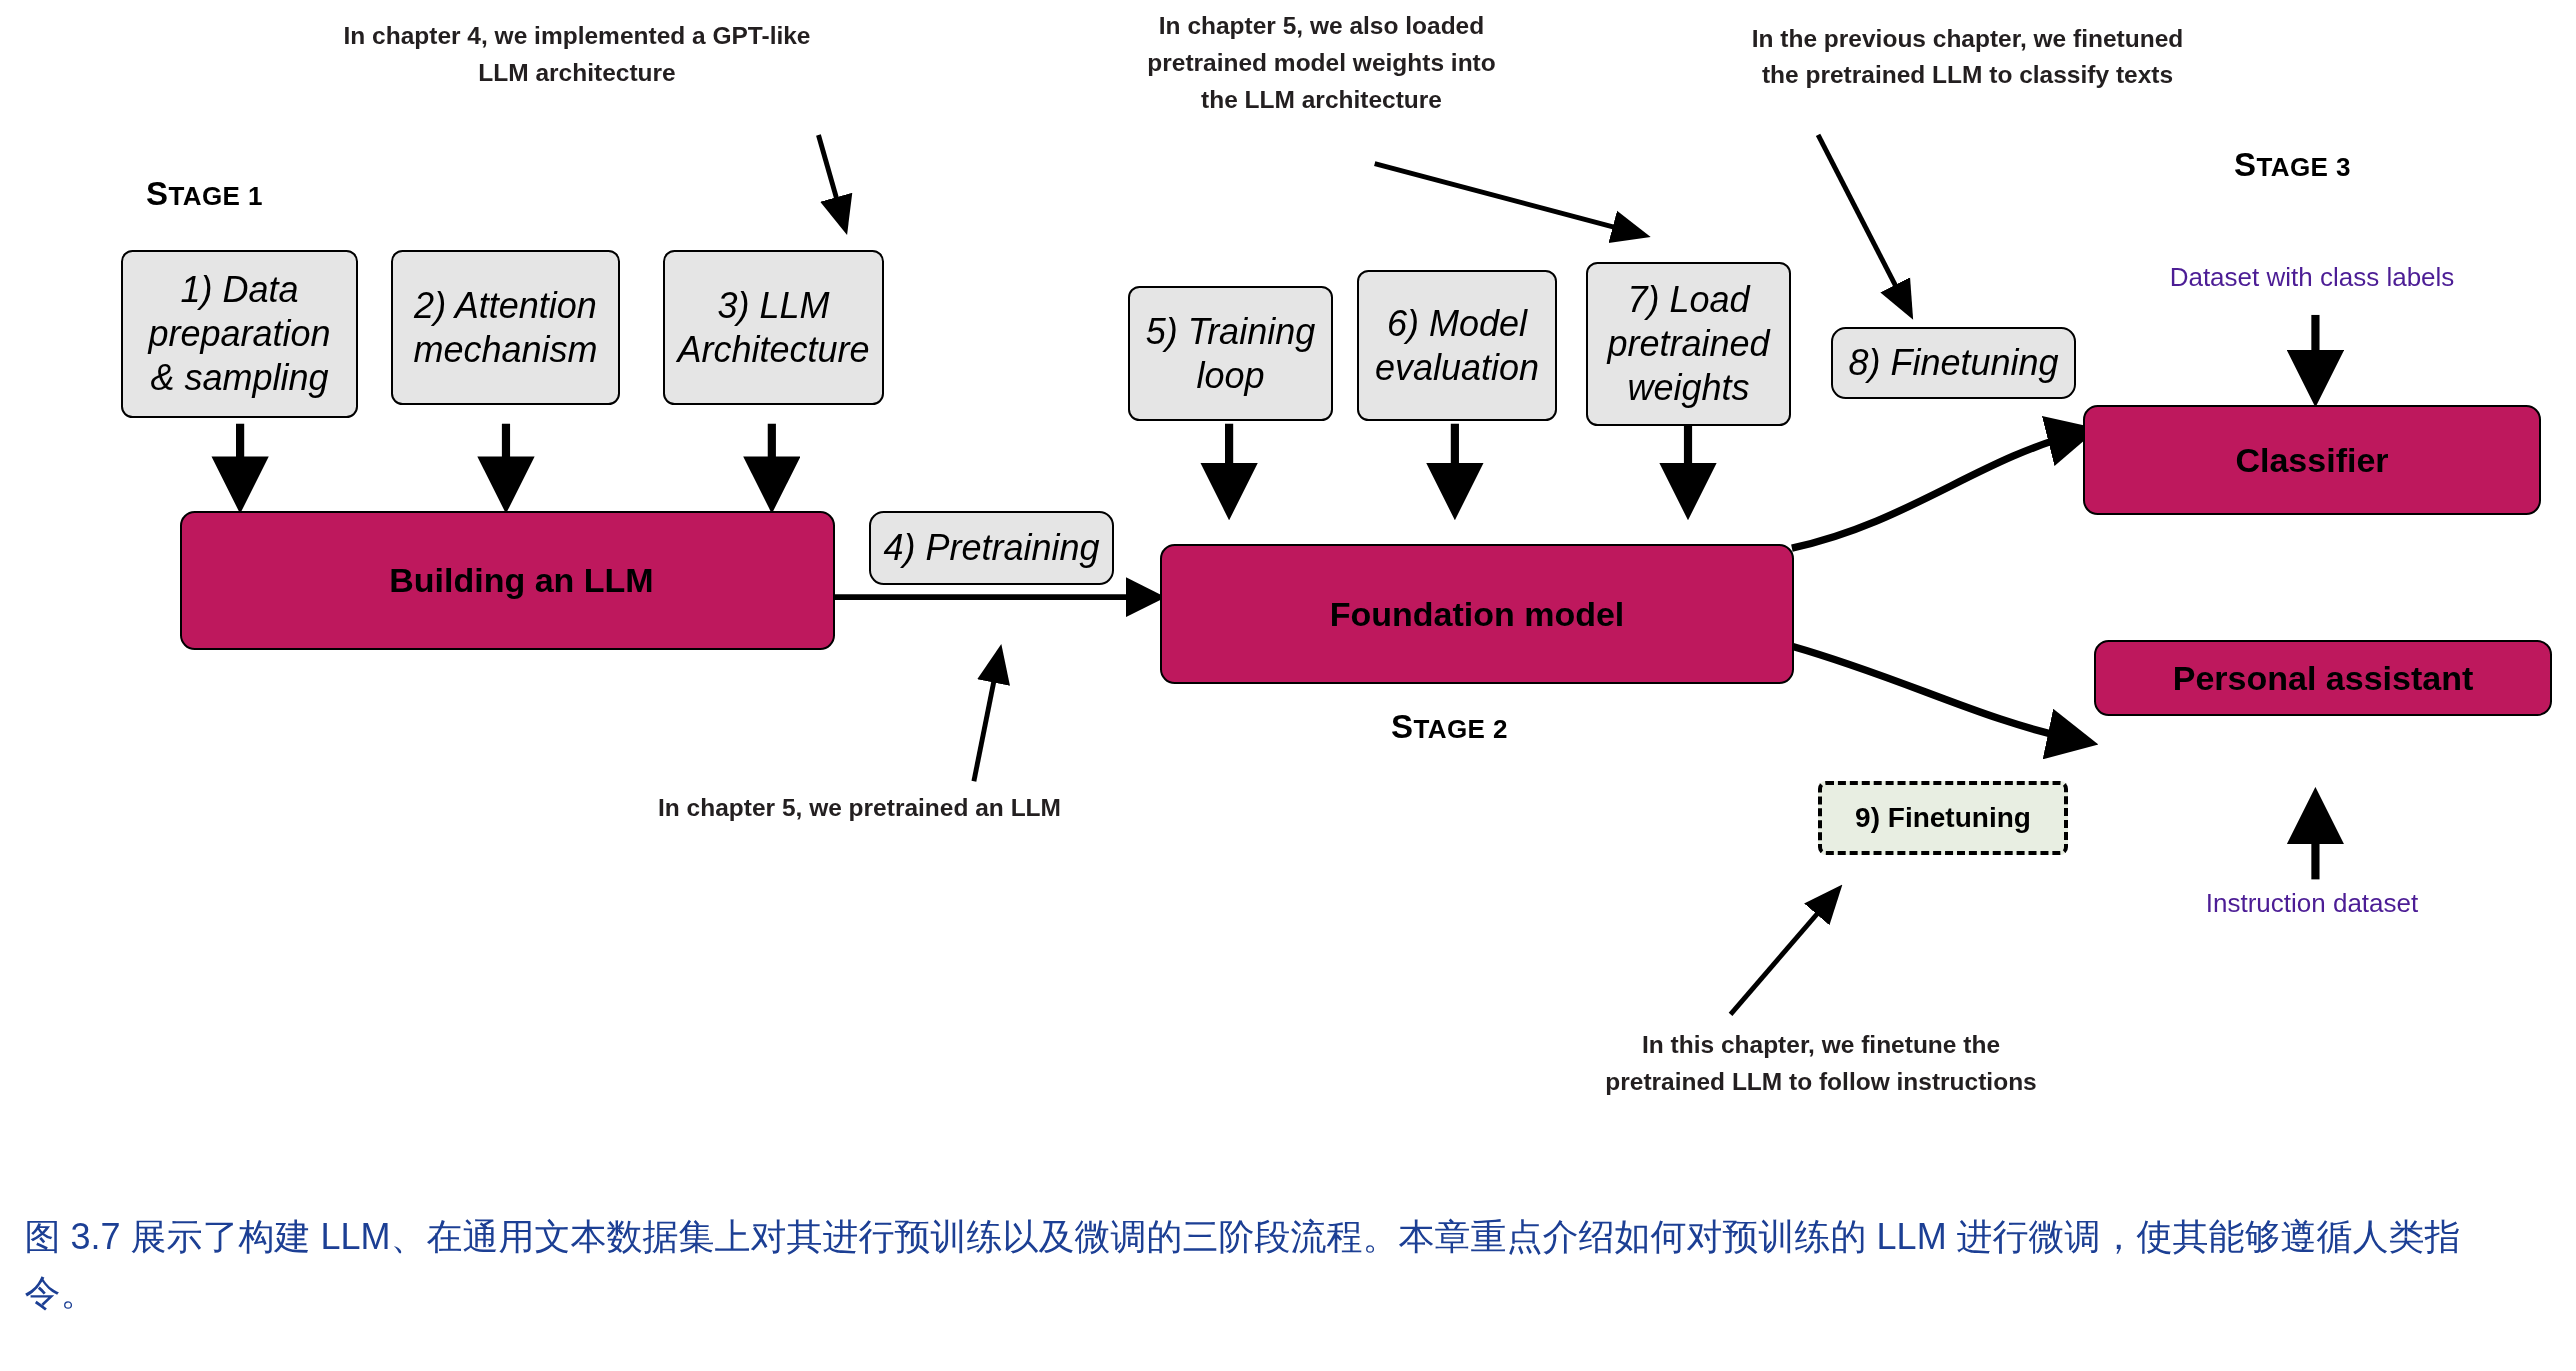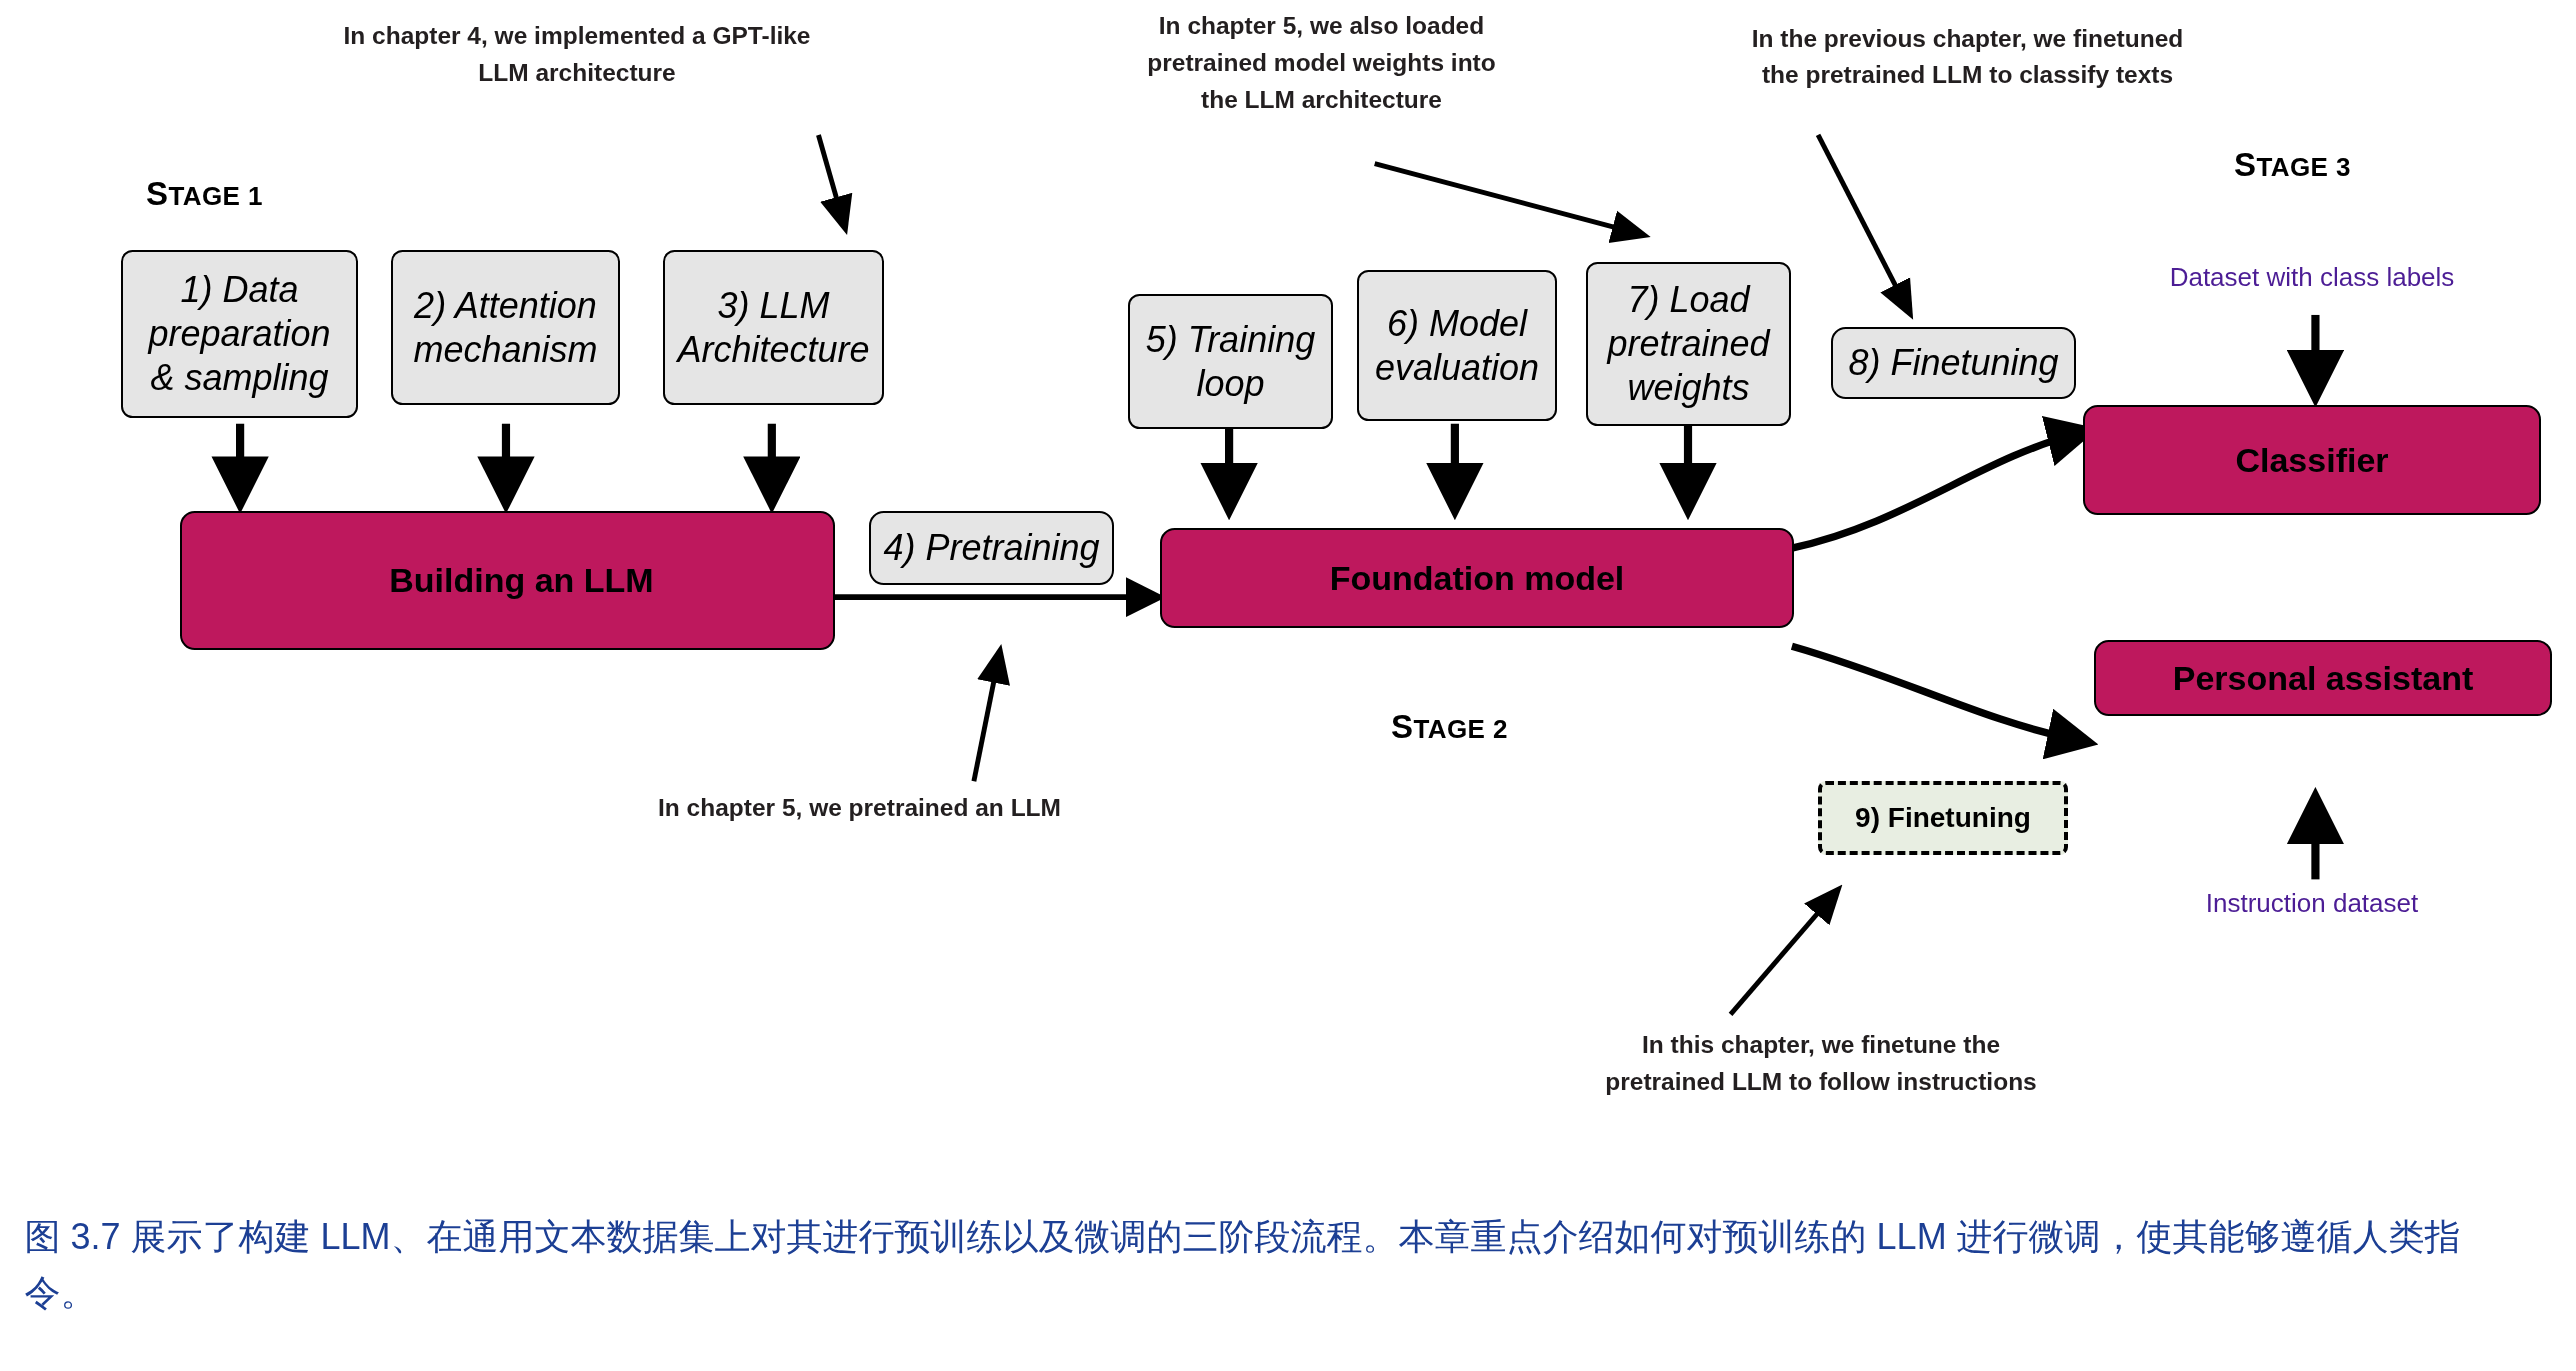--- a/index.html
+++ b/index.html
@@ -165,29 +165,29 @@
 &amp; sampling</div>
   <div class="node smallbox" style="left:391px; top:250px; width:229px; height:155px; white-space:pre-line;">2) Attention
 mechanism</div>
   <div class="node smallbox" style="left:663px; top:250px; width:221px; height:155px; white-space:pre-line;">3) LLM
 Architecture</div>
 
   <div class="node bigbox" style="left:180px; top:511px; width:655px; height:139px;padding-left:28px;">Building an LLM</div>
 
   <div class="node smallbox pill" style="left:869px; top:511px; width:245px; height:74px;">4) Pretraining</div>
 
-  <div class="node smallbox" style="left:1128px; top:286px; width:205px; height:135px; white-space:pre-line;margin-top:8px;">5) Training
+  <div class="node smallbox" style="left:1128px; top:286px; width:205px; height:135px; white-space:pre-line;">5) Training
 loop</div>
   <div class="node smallbox" style="left:1357px; top:270px; width:200px; height:151px; white-space:pre-line;">6) Model
 evaluation</div>
   <div class="node smallbox" style="left:1586px; top:262px; width:205px; height:164px; white-space:pre-line;">7) Load
 pretrained
 weights</div>
 
-  <div class="node bigbox" style="left:1160px; top:528px; width:634px; height:100px;">Foundation model</div>
+  <div class="node bigbox" style="left:1160px; top:544px; width:634px; height:140px;">Foundation model</div>
 
   <div class="node smallbox pill" style="left:1831px; top:327px; width:245px; height:72px;">8) Finetuning</div>
 
   <div class="node dashedbox" style="left:1818px; top:781px; width:250px; height:74px;">9) Finetuning</div>
 
   <div class="node bigbox" style="left:2083px; top:405px; width:458px; height:110px;">Classifier</div>
 
   <div class="node bigbox" style="left:2083px; top:640px; width:458px; height:76px;margin-left:11px;">Personal assistant</div>
 
   <div class="plain" style="left:2083px; top:262px; width:458px;">Dataset with class labels</div>

